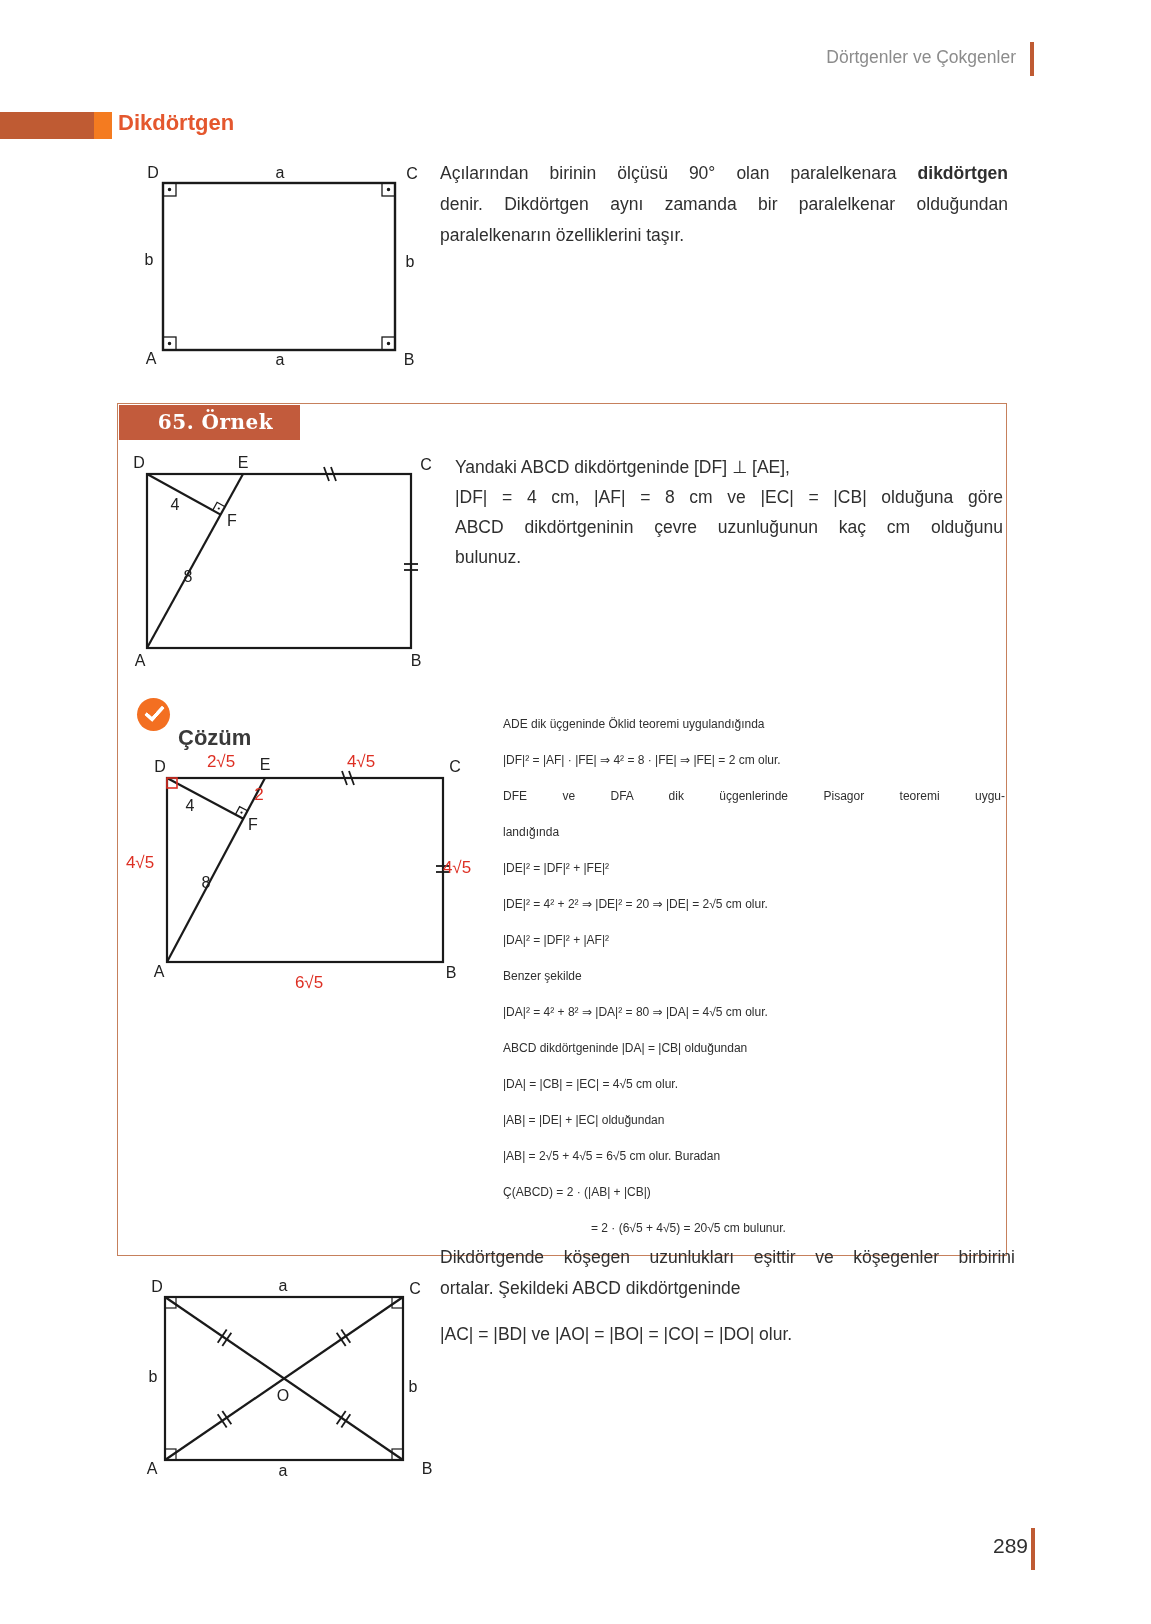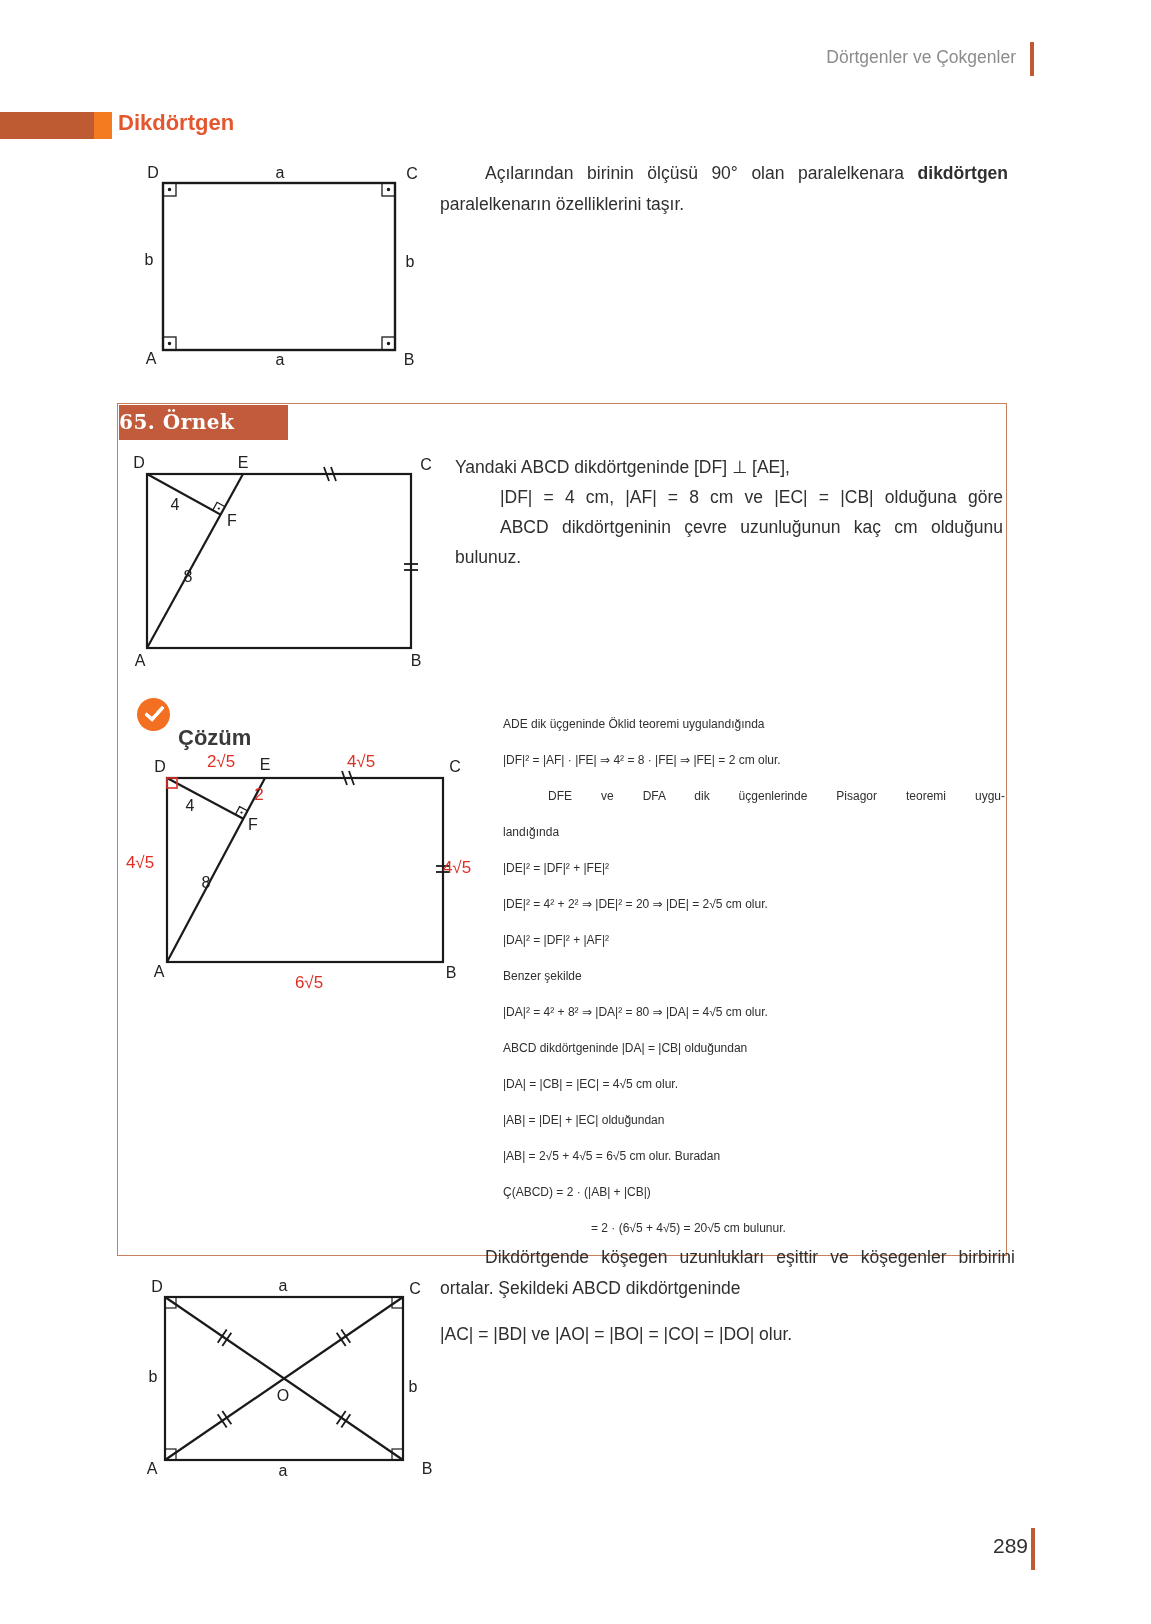--- a/index.html
+++ b/index.html
@@ -10,27 +10,27 @@
   .abs{position:absolute;}
   
   .header-title{font-size:17.5px;color:#8c8c8c;text-align:right;}
   .accent-vbar{background:#bf5b33;width:3.5px;}
   
   .band-dark{background:#bf5b33;}
   .band-bright{background:#f47b20;}
   .section-title{font-size:22px;font-weight:bold;color:#e4572e;}
   
   .body-text{font-size:17.5px;line-height:31px;color:#2f2f2f;}
-  .jline{text-align:justify;text-align-last:justify;margin-left:45px;}
+  .jline{text-align:justify;text-align-last:justify;}
   
   .example-box{border:1.5px solid #c6805c;background:transparent;}
   .example-label{
-    background:#c25b3c;color:#ffffff;text-align:left;
+    background:#c25b3c;color:#ffffff;text-align:center;
     font-family:"DejaVu Serif","Liberation Serif",serif;font-weight:bold;
-    font-size:20px;line-height:35px;letter-spacing:0.5px;
+    font-size:20px;line-height:35px;letter-spacing:0.5px;padding-left:12px;
   }
   .example-text{font-size:17.5px;line-height:30px;}
   
   .check-circle{width:33px;height:33px;border-radius:50%;background:#f36f21;}
   .check-mark{
     position:absolute;left:8px;top:8px;width:15px;height:7px;
     border-left:4px solid #fff;border-bottom:4px solid #fff;
     transform:rotate(-48deg);border-radius:1px;
   }
   .solution-heading{font-size:22px;font-weight:bold;color:#3a3a3a;margin-top:24px;}
@@ -75,20 +75,21 @@
     <text x="272" y="21" text-anchor="middle">C</text>
     <text x="9" y="107" text-anchor="middle">b</text>
     <text x="270" y="109" text-anchor="middle">b</text>
     <text x="11" y="206" text-anchor="middle">A</text>
     <text x="140" y="207" text-anchor="middle">a</text>
     <text x="269" y="207" text-anchor="middle">B</text>
   </svg>
 
   <div class="abs body-text" style="left:440px;top:158px;width:568px;">
     <div class="jline"><span>Açılarından birinin ölçüsü 90° olan paralelkenara </span><b>dikdörtgen</b></div>
+    <div class="jline">denir. Dikdörtgen aynı zamanda bir paralelkenar olduğundan</div>
     <div>paralelkenarın özelliklerini taşır.</div>
   </div>
 
   <div class="abs example-box" style="left:117px;top:403px;width:888px;height:851px;"></div>
   <div class="abs example-label" style="left:119px;top:405px;width:169px;height:35px;">65. Örnek</div>
 
   <svg class="abs" style="left:130px;top:440px;" width="310" height="230" viewBox="0 0 310 230">
     <rect class="stroke" x="17" y="34" width="264" height="174" stroke-width="2.2"></rect>
     <line class="stroke" x1="17" y1="208" x2="113" y2="34" stroke-width="2.2"></line>
     <line class="stroke" x1="17" y1="34" x2="90.6" y2="74.6" stroke-width="2.2"></line>

